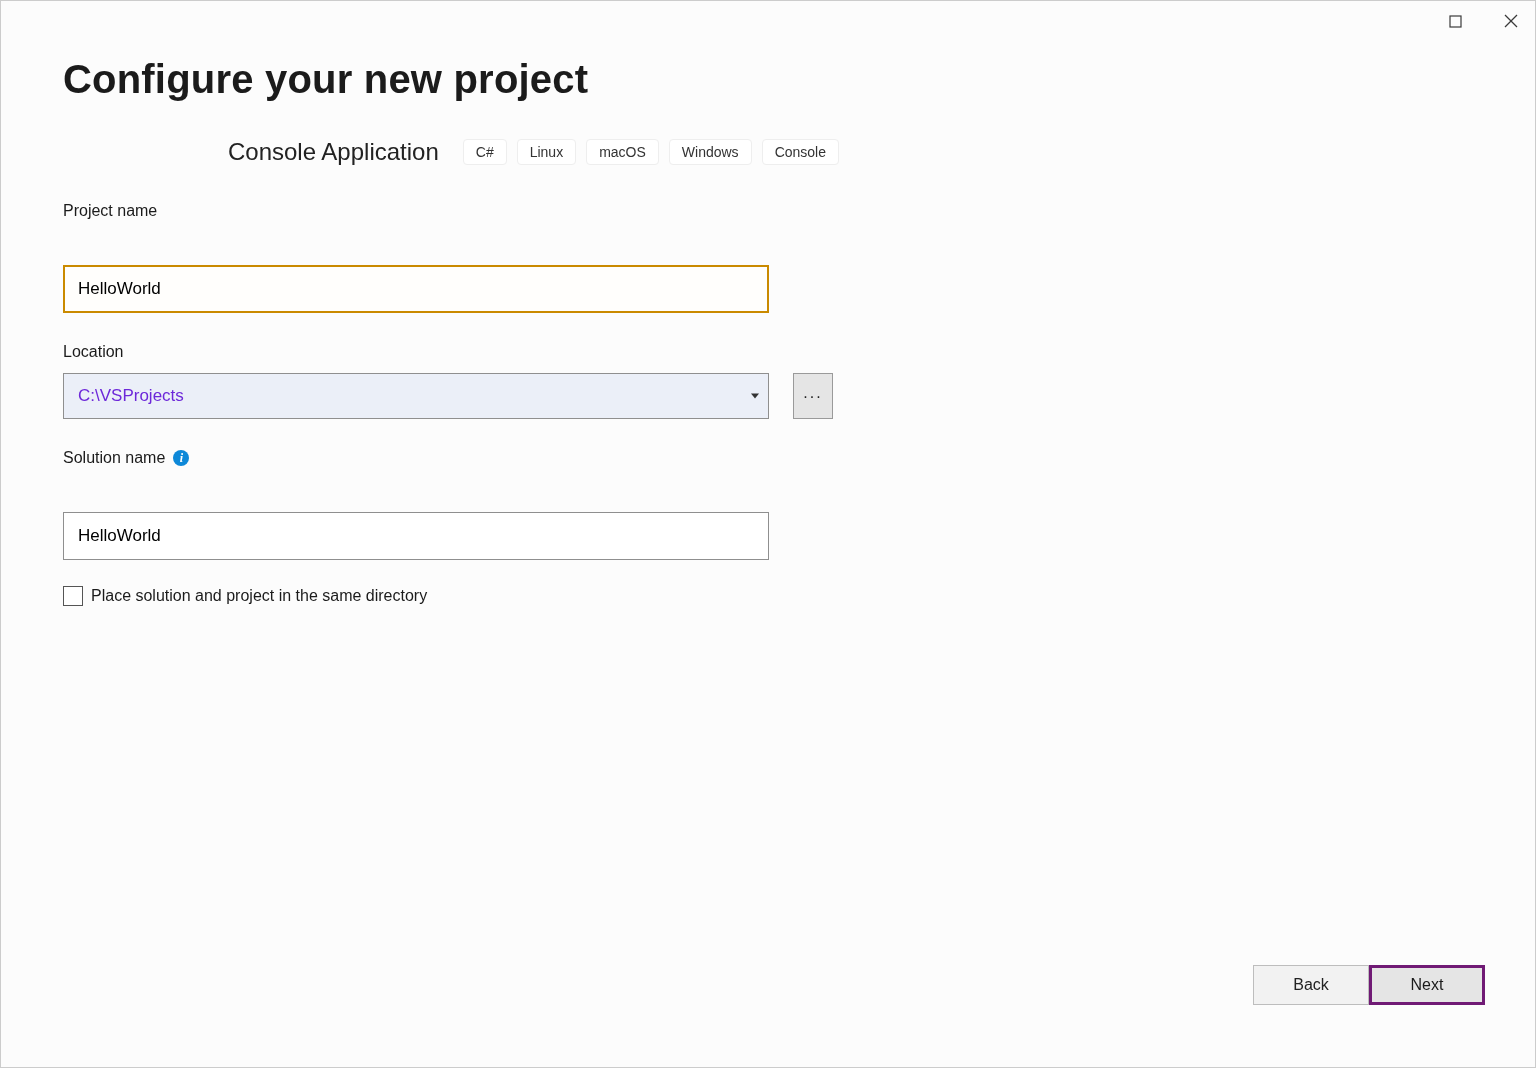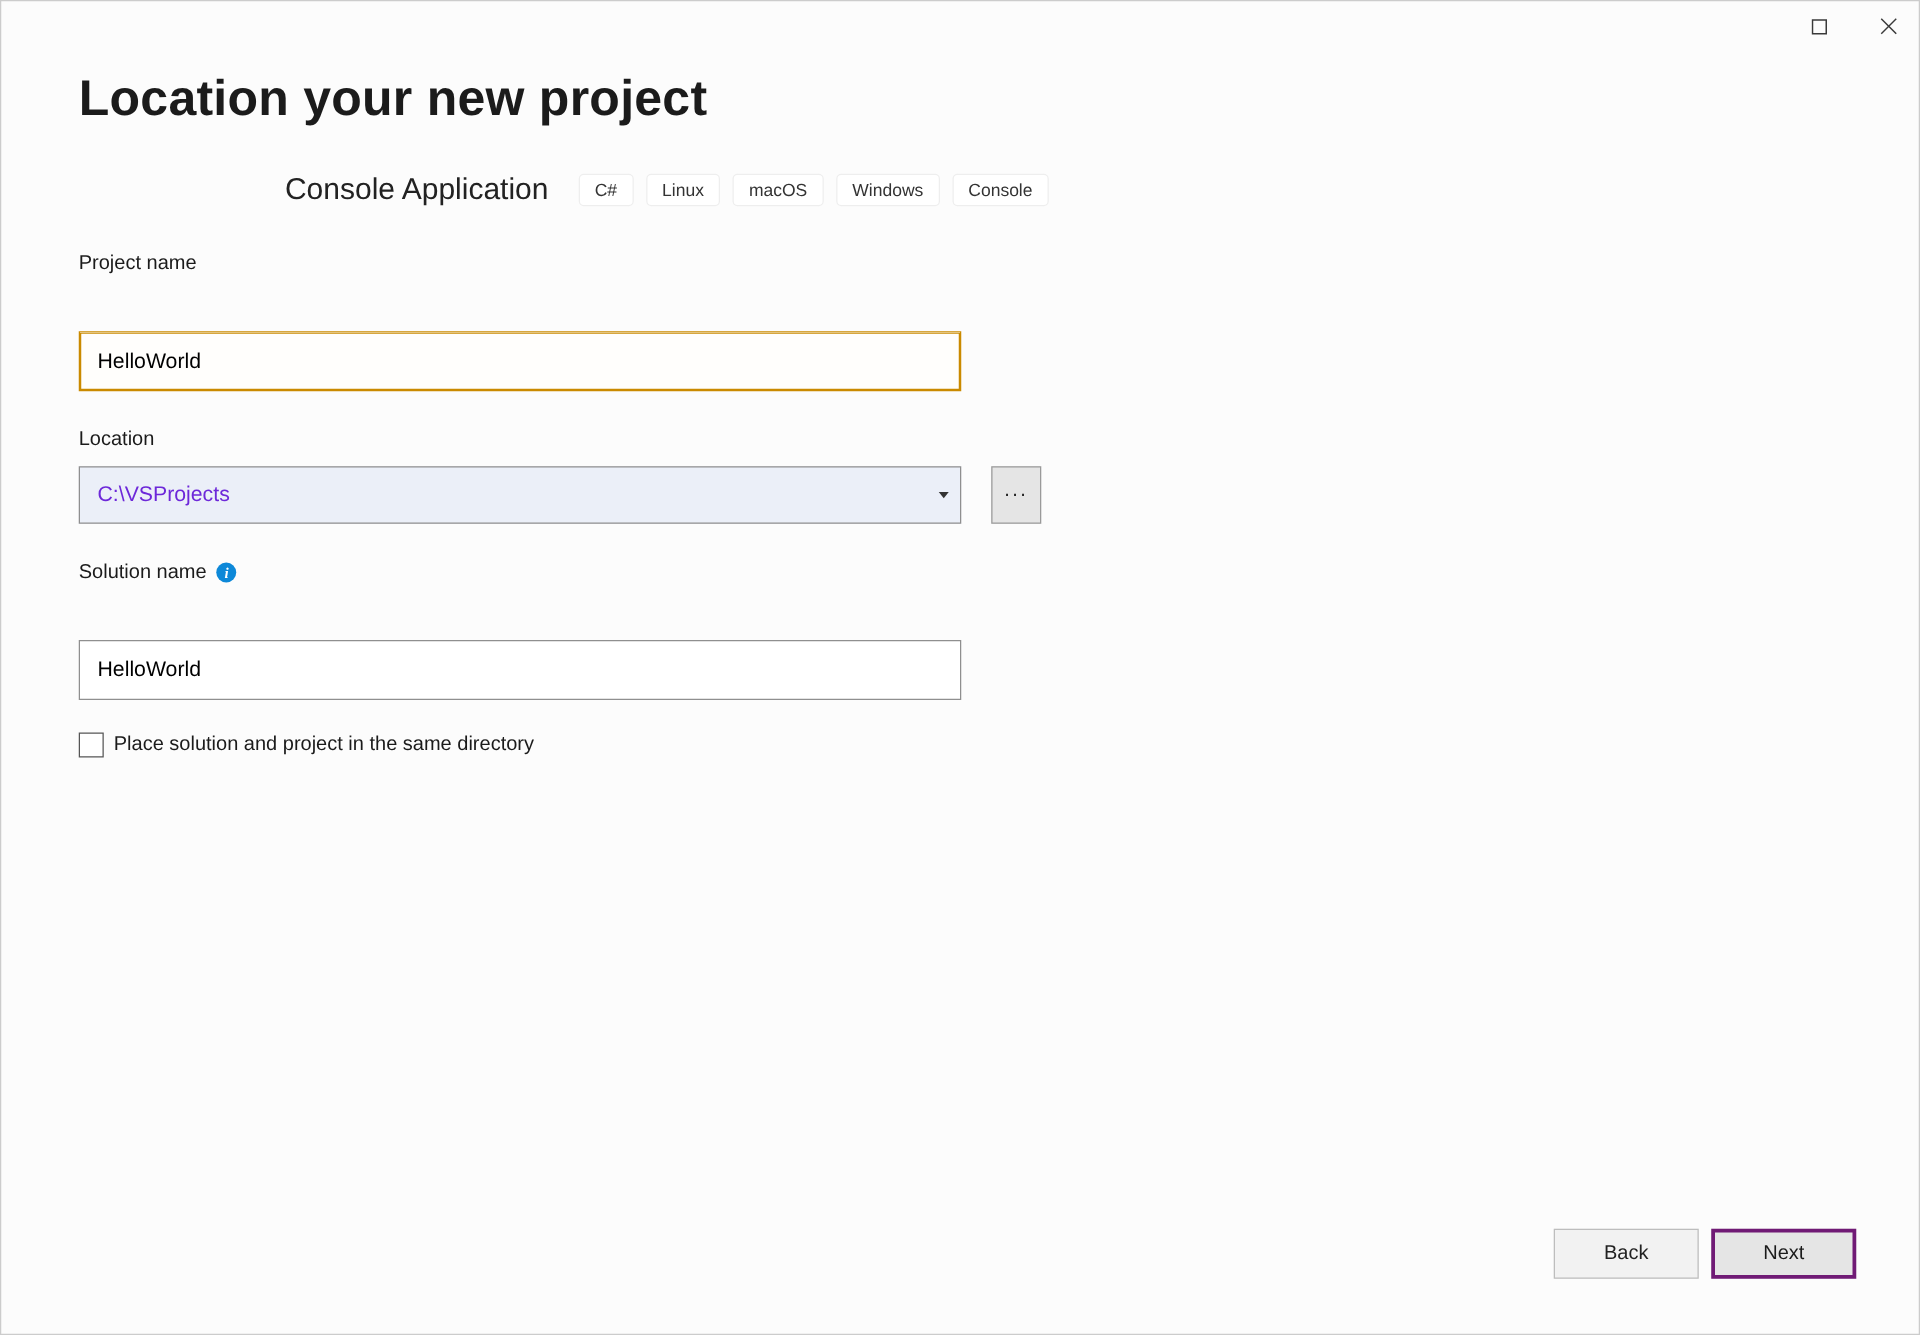--- a/index.html
+++ b/index.html
@@ -163,23 +163,23 @@
     background: #fff;
   }
   .checkbox-label {
     font-size: 16px;
     color: #1b1b1b;
   }
 
   .footer {
     position: absolute;
     right: 50px;
-    bottom: 44px;
-    display: flex;
-    gap: 10px;
+    bottom: 62px;
+    display: flex;
+    gap: 0;
     padding-left: 24px;
   }
   .btn {
     width: 116px; height: 40px;
     font-size: 16px;
     display: flex; align-items: center; justify-content: center;
     cursor: default;
   }
   .btn-secondary {
     background: #f2f2f2;
@@ -204,21 +204,21 @@
   <div class="win-btn">
     <svg width="14" height="14" viewBox="0 0 14 14">
         <line x1="1" y1="1" x2="13" y2="13" stroke="#3a3a3a" stroke-width="1.2"></line>
         <line x1="13" y1="1" x2="1" y2="13" stroke="#3a3a3a" stroke-width="1.2"></line>
       </svg>
   </div>
 </div>
 
 <div class="content">
 
-  <h1 class="page-title">Location your new project</h1>
+  <h1 class="page-title">Configure your new project</h1>
 
   <div class="subhead-row">
     <div class="subhead">Console Application</div>
     <div class="tag-strip">
       <span class="tag">C#</span>
       <span class="tag">Linux</span>
       <span class="tag">macOS</span>
       <span class="tag">Windows</span>
       <span class="tag">Console</span>
     </div>

